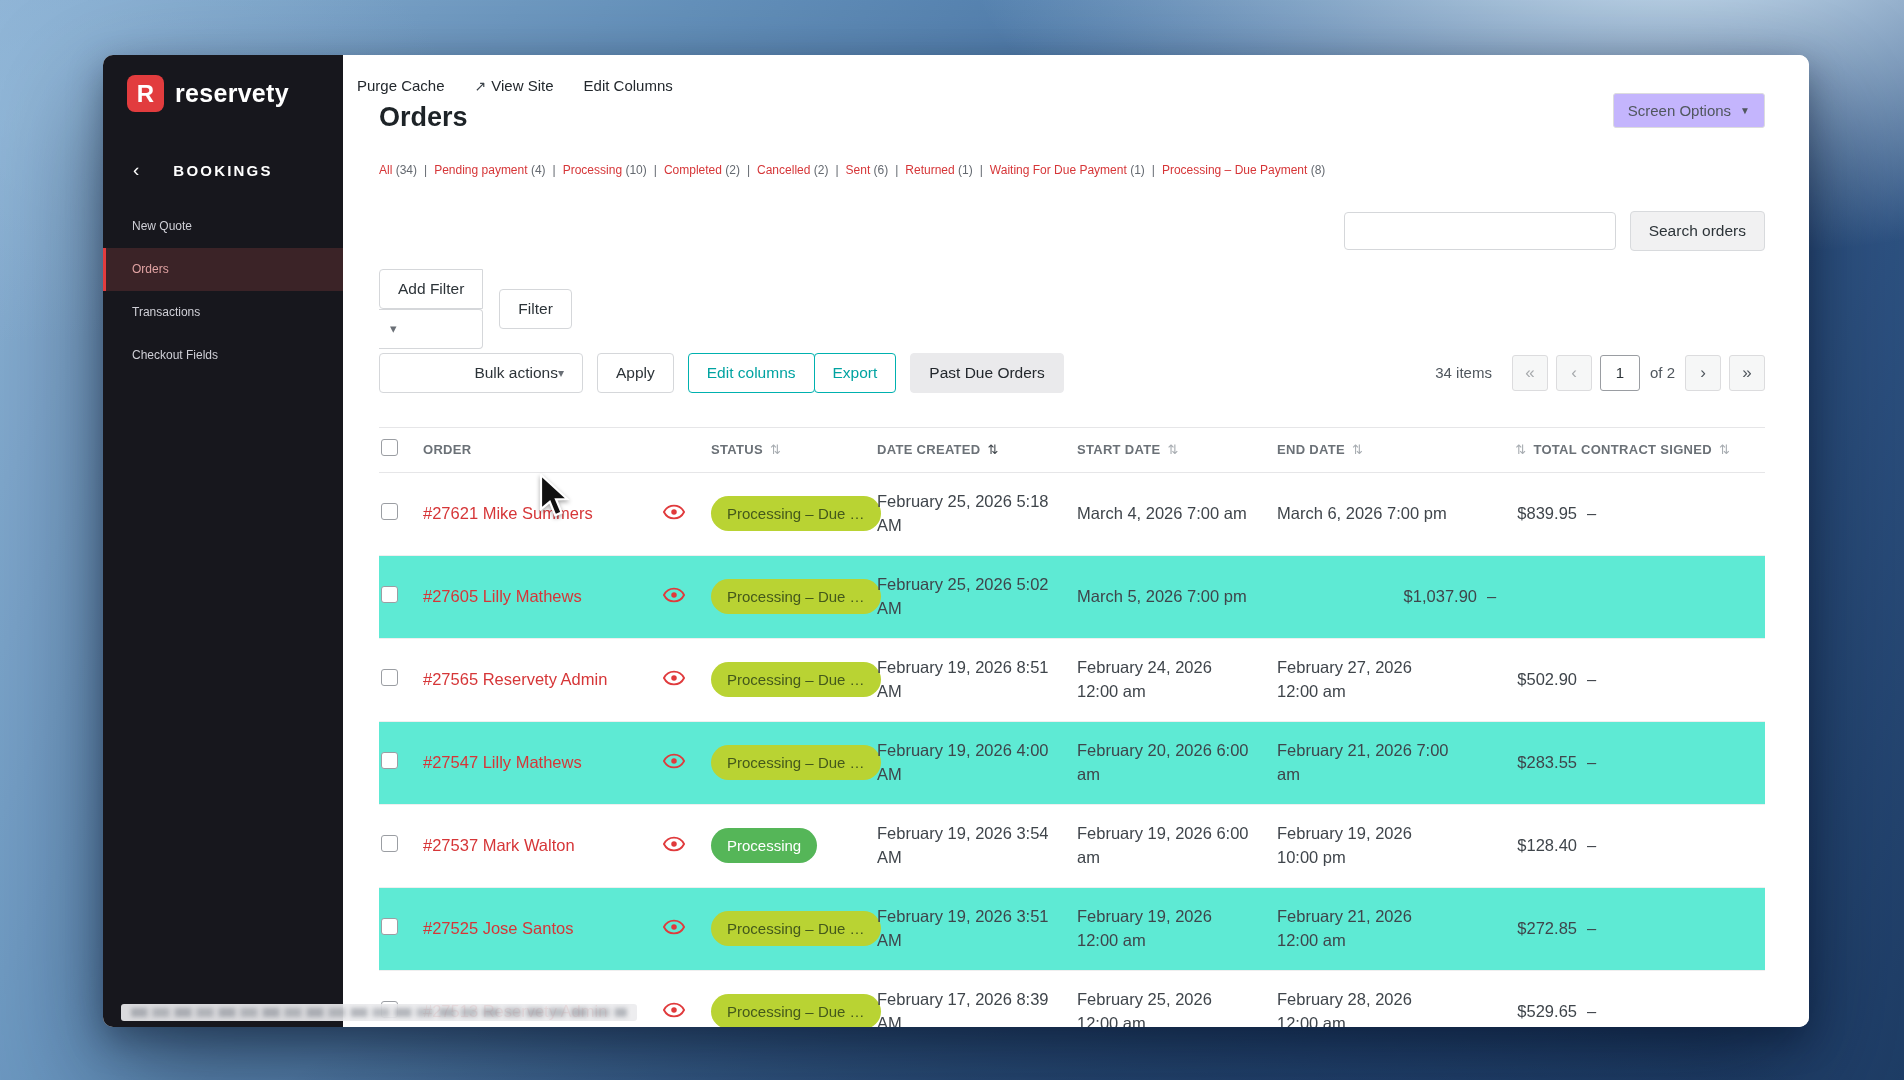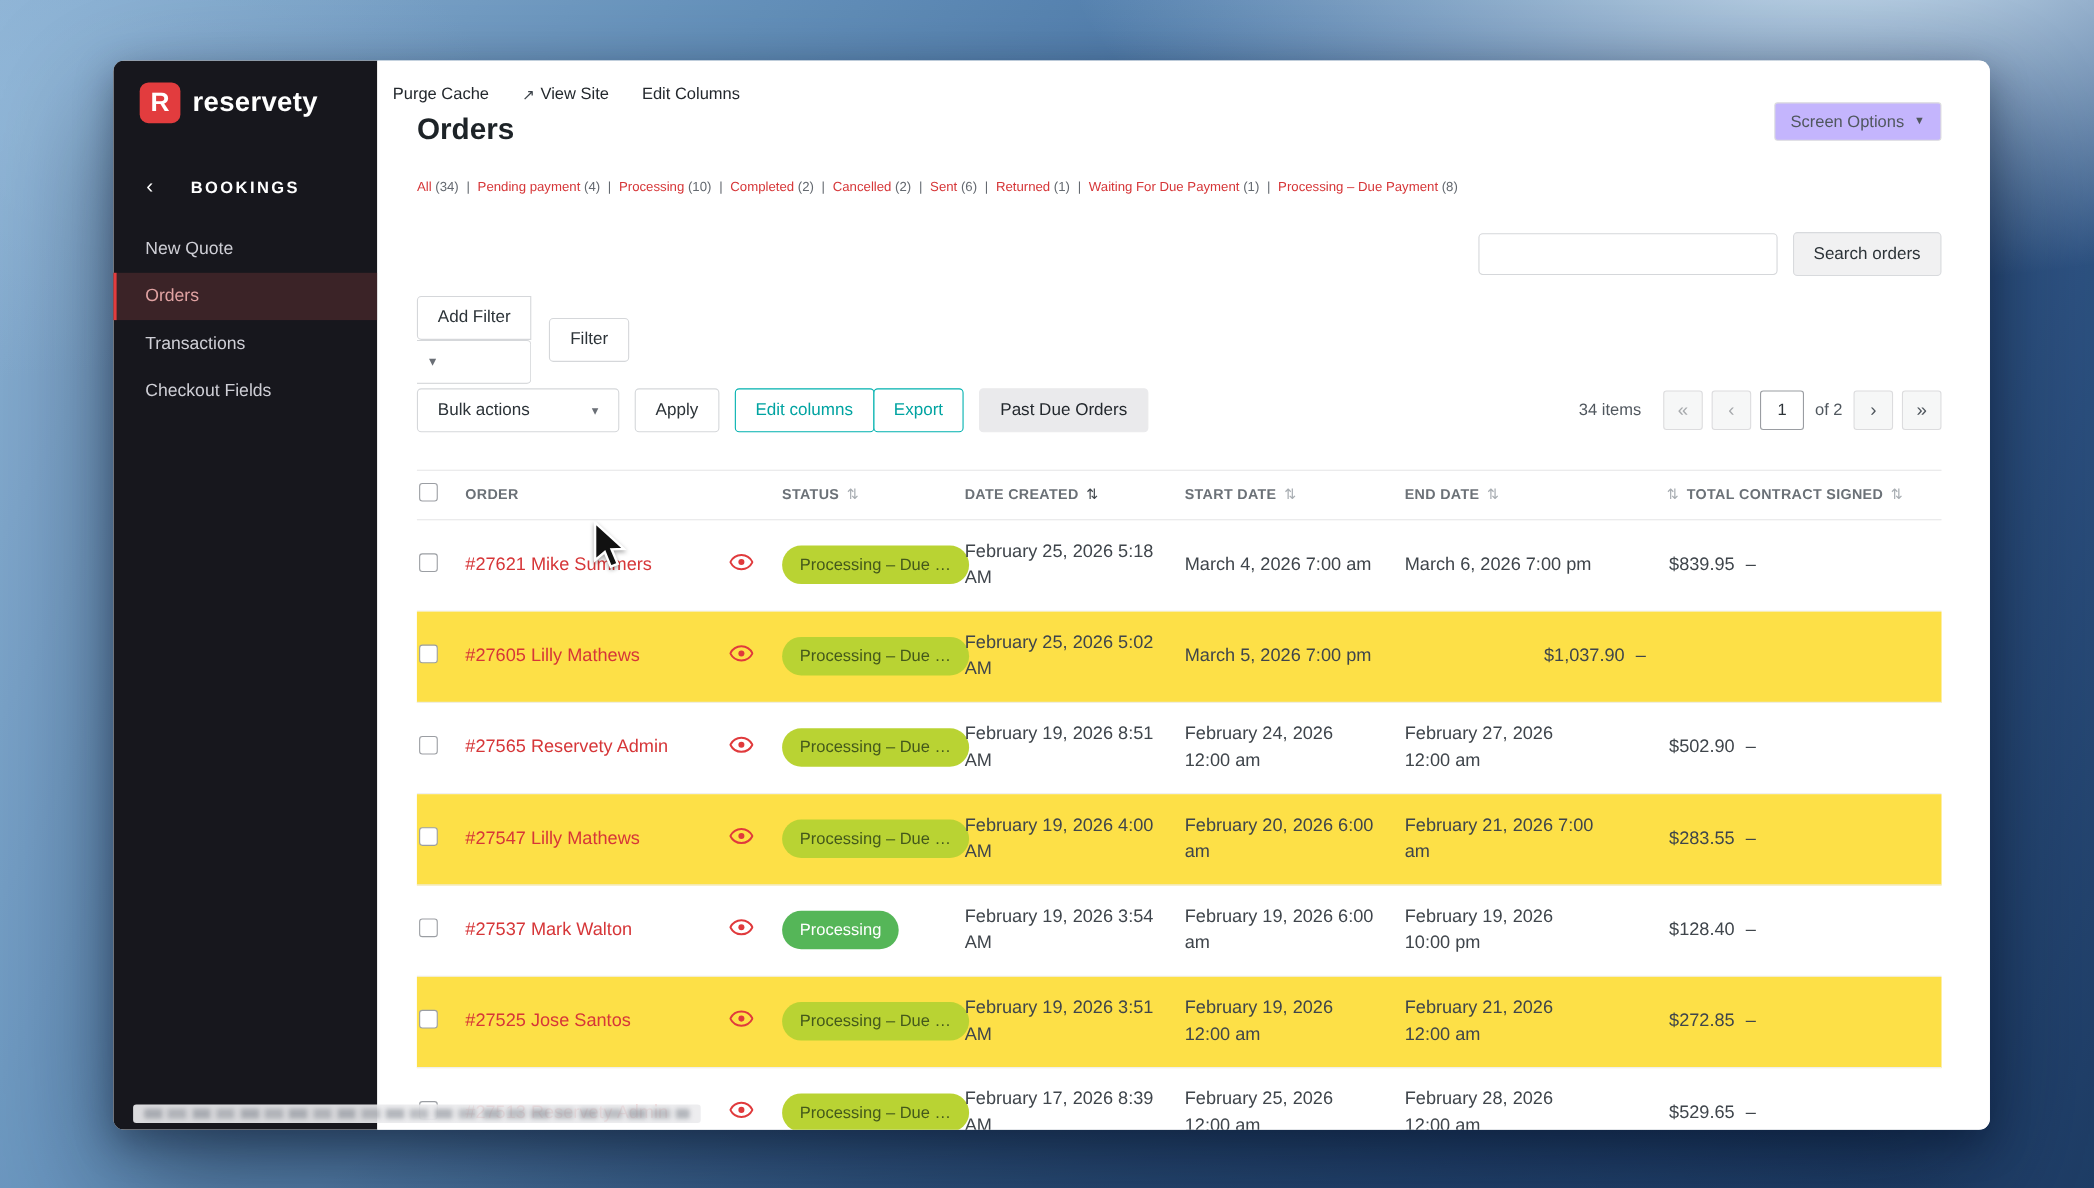--- a/index.html
+++ b/index.html
@@ -35,21 +35,21 @@
   .brand { display: flex; align-items: center; gap: 11px; padding: 20px 24px 0 24px; }
   .logo-mark {
     width: 37px; height: 37px; background: #e23c3e; color: #fff; border-radius: 8px;
     font-weight: bold; font-size: 24px; display: flex; align-items: center; justify-content: center;
   }
   .brand-name { font-size: 25px; font-weight: bold; letter-spacing: 0.3px; }
   .section-head { position: relative; margin-top: 50px; text-align: center;
     font-size: 15px; font-weight: bold; letter-spacing: 2.2px; color: #ffffff; }
   .back-chevron { position: absolute; left: 30px; top: -3px; font-size: 19px; font-weight: normal; cursor: pointer; }
   .menu { margin-top: 26px; display: flex; flex-direction: column; }
-  .menu-item { padding: 12px 26px; font-size: 16px; line-height: 19px; color: #cfcfd6;
+  .menu-item { padding: 12px 26px; font-size: 12px; line-height: 19px; color: #cfcfd6;
     cursor: pointer; border-left: 3px solid transparent; }
   .menu-item.active { background: #3b2327; border-left-color: #e23c3e; color: #e0a2a2; }
 
   
   .content { flex: 1; position: relative; background: #ffffff; }
   .topbar { display: flex; gap: 30px; padding: 22px 0 0 14px; font-size: 15px; color: #23282d; }
   .topbar-item { cursor: pointer; display: inline-flex; align-items: center; gap: 5px; }
   .ext-glyph { font-size: 14px; color: #3c434a; }
 
   .screen-options {
@@ -78,21 +78,21 @@
   .toolbar-row1 { display: flex; align-items: center; gap: 16px; margin: 18px 44px 0 36px; }
   .btn { height: 40px; display: inline-flex; align-items: center; padding: 0 18px;
     background: #fff; border: 1px solid #d5d7da; border-radius: 4px; font-size: 15.5px;
     color: #2c3338; cursor: pointer; font-family: "Liberation Sans", sans-serif; white-space: nowrap; }
   .split-btn { display: flex; flex-direction: column; }
   .split-btn .btn.main { border-radius: 4px 0 0 4px; }
   .split-btn .btn.caret-seg { border-radius: 0 4px 4px 0; border-left: 0; padding: 0 11px; color: #6a6f76; font-size: 13px; }
 
   .toolbar-row2 { display: flex; justify-content: space-between; align-items: center; margin: 4px 44px 0 36px; }
   .left-group { display: flex; align-items: center; gap: 14px; }
-  .select-btn { width: 184px; justify-content: space-between; }
+  .select-btn { width: 204px; justify-content: flex-end; }
   .sel-caret { font-size: 12px; color: #6a6f76; }
   .teal-group { display: flex; }
   .teal-group .btn + .btn { margin-left: -1px; }
   .btn-teal { border-color: #00b1af; color: #00a3a1; }
   .btn-gray { background: #eaeaec; border-color: #eaeaec; color: #23282d; }
 
   .pagination { display: flex; align-items: center; gap: 8px; font-size: 15px; color: #50575e; }
   .items-count { margin-right: 12px; color: #50575e; }
   .page-btn { width: 36px; height: 36px; display: inline-flex; align-items: center; justify-content: center;
     background: #f6f7f7; border: 1px solid #dcdcde; border-radius: 3px; color: #a7aaad;
@@ -106,21 +106,21 @@
   .orders-table { margin: 34px 44px 0 36px; }
   .t-row { display: grid; grid-template-columns: 44px 240px 48px 166px 200px 200px 204px 100px 1fr;
     align-items: center; }
   .t-head { border-top: 1px solid #e6e6e8; border-bottom: 1px solid #e6e6e8; min-height: 46px; }
   .h-cell { display: flex; align-items: center; gap: 7px; font-size: 13px; font-weight: bold;
     color: #6b7177; letter-spacing: 0.3px; text-transform: uppercase; cursor: pointer; }
   .h-cell.col-total { justify-content: flex-end; padding-right: 4px; }
   .sort-icon { font-size: 13px; color: #a8adb2; font-weight: normal; }
   .sort-icon.active { color: #3f454b; }
   .t-body .t-row { min-height: 83px; border-bottom: 1px solid #efefef; }
-  .t-row.alt { background: #fde047; }
+  .t-row.alt { background: #5eead4; }
   .cb { width: 17px; height: 17px; appearance: none; -webkit-appearance: none;
     border: 1px solid #9b9ea3; border-radius: 3px; background: #fff; margin-left: 2px; cursor: pointer; }
   .order-link { color: #d63638; font-size: 16.5px; text-decoration: none; cursor: pointer; }
   .eye-wrap { display: inline-flex; cursor: pointer; }
   .pill { display: inline-block; padding: 9px 16px; border-radius: 18px; font-size: 15px; white-space: nowrap; }
   .pill-due { background: #b9d333; color: #44591b; }
   .pill-processing { background: #55b658; color: #ffffff; }
   .cell-date { font-size: 16.5px; color: #3f454b; line-height: 1.45; padding-right: 26px; }
   .cell-total { font-size: 16.5px; color: #3f454b; text-align: right; padding-right: 4px; }
   .cell-contract { font-size: 16.5px; color: #3f454b; padding-left: 6px; }

